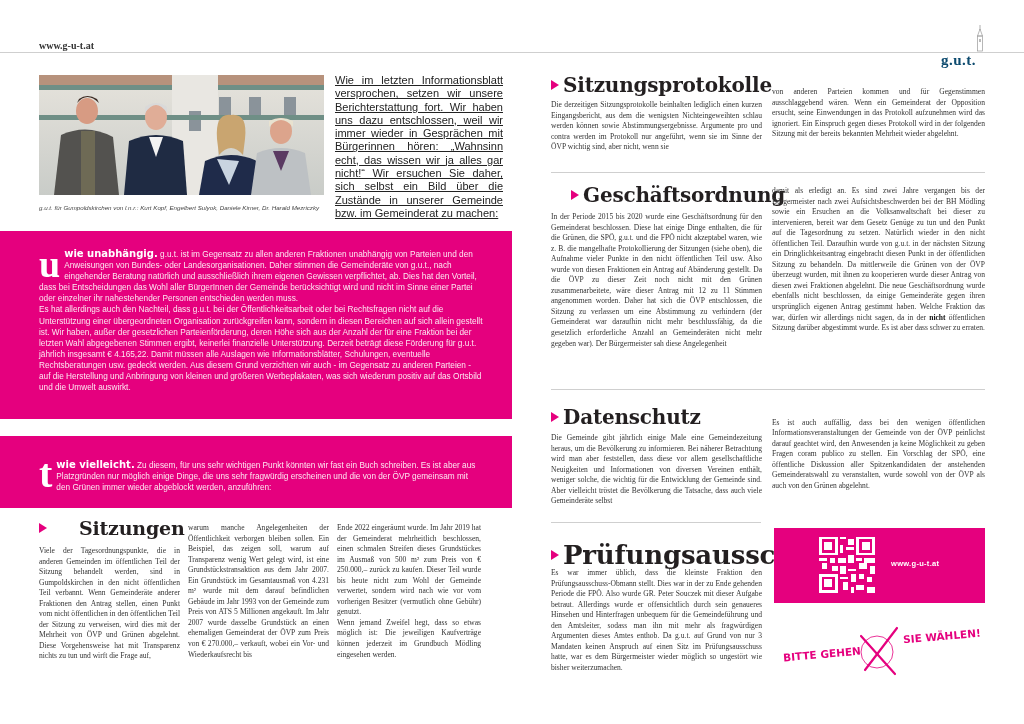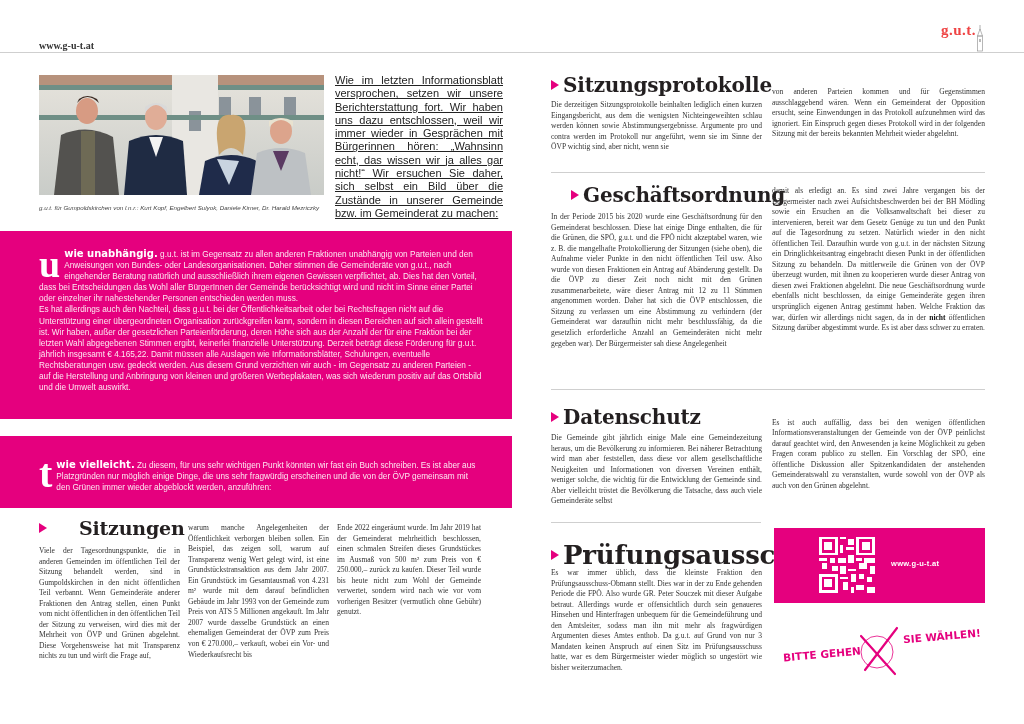--- a/index.html
+++ b/index.html
@@ -2,21 +2,21 @@
 <html><head>
 <meta charset="utf-8">
 <style>
   * { box-sizing: border-box; margin: 0; padding: 0; }
   html, body { width: 1024px; height: 724px; background: #ffffff; overflow: hidden; }
   body { position: relative; font-family: "Liberation Sans", sans-serif; color: #333; }
 
   .abs { position: absolute; }
   .hdr-url { left: 39px; top: 40px; font-family: "Liberation Serif", serif; font-weight: bold; font-size: 10px; color: #333; }
   .hdr-line { left: 0; top: 52px; width: 1024px; height: 1px; background: #cfcfcf; }
-  .logo { right: 38px; top: 22px; font-family: "Liberation Serif", serif; font-weight: bold; font-size: 15px; color: #ef4444; letter-spacing: 0.5px; }
+  .logo { right: 38px; top: 52px; font-family: "Liberation Serif", serif; font-weight: bold; font-size: 15px; color: #0c4a6e; letter-spacing: 0.5px; }
   .logo-tower { right: 40px; top: 25px; width: 8px; height: 27px; }
 
   .photo { left: 39px; top: 75px; width: 285px; height: 120px; overflow: hidden; background: #cfd3cf; }
   .caption { left: 39px; top: 204px; width: 290px; font-size: 6.2px; font-style: italic; color: #444; white-space: nowrap; }
   .intro { left: 335px; top: 74px; width: 168px; font-size: 11px; line-height: 13.3px; text-align: justify; color: #222; text-decoration: underline; }
 
   .pink { background: #e5007e; color: #fff; }
   .box-u { left: 0; top: 231px; width: 512px; height: 188px; }
   .box-t { left: 0; top: 436px; width: 512px; height: 72px; }
   .pink-text { position: absolute; font-size: 8.25px; line-height: 11.1px; color: #fde7f2; }
@@ -109,20 +109,21 @@
 </div>
 
 <div class="abs h2" style="left:39px; top:517px;gap:28px;">
   <span class="tri"></span>
   <span>Sitzungen</span>
 </div>
 <div class="abs col" style="left:39px; top:546px; width:141px;">Viele der Tagesordnungspunkte, die in anderen Gemeinden im öffentlichen Teil der Sitzung behandelt werden, sind in Gumpoldskirchen in den nicht öffentlichen Teil verbannt. Wenn Gemeinderäte anderer Fraktionen den Antrag stellen, einen Punkt vom nicht öffentlichen in den öffentlichen Teil der Sitzung zu verweisen, wird dies mit der Mehrheit von ÖVP und Grünen abgelehnt. Diese Vorgehensweise hat mit Transparenz nichts zu tun und wirft die Frage auf,</div>
 <div class="abs col" style="left:188px; top:523px; width:141px;">warum manche Angelegenheiten der Öffentlichkeit verborgen bleiben sollen. Ein Beispiel, das zeigen soll, warum auf Transparenz wenig Wert gelegt wird, ist eine Grundstückstransaktion aus dem Jahr 2007. Ein Grundstück im Gesamtausmaß von 4.231 m² wurde mit dem darauf befindlichen Gebäude im Jahr 1993 von der Gemeinde zum Preis von ATS 5 Millionen angekauft. Im Jahr 2007 wurde dasselbe Grundstück an einen ehemaligen Gemeinderat der ÖVP zum Preis von € 270.000,– verkauft, wobei ein Vor- und Wiederkaufsrecht bis</div>
 <div class="abs col" style="left:337px; top:523px; width:144px;">
   <span>Ende 2022 eingeräumt wurde. Im Jahr 2019 hat der Gemeinderat mehrheitlich beschlossen, einen schmalen Streifen dieses Grundstückes im Ausmaß von 500 m² zum Preis von € 250.000,– zurück zu kaufen. Dieser Teil wurde bis heute nicht zum Wohl der Gemeinde verwertet, sondern wird nach wie vor vom vorherigen Besitzer (vermutlich ohne Gebühr) genutzt.</span><br>
+  <span>Wenn jemand Zweifel hegt, dass so etwas möglich ist: Die jeweiligen Kaufverträge können jederzeit im Grundbuch Mödling eingesehen werden.</span>
 </div>
 
 <div class="abs h2" style="left:551px; top:73px; font-size:20px;">
   <span class="tri"></span>
   <span>Sitzungsprotokolle</span>
 </div>
 <div class="abs col" style="left:551px; top:100px; width:211px;">Die derzeitigen Sitzungsprotokolle beinhalten lediglich einen kurzen Eingangsbericht, aus dem die wenigsten Nichteingeweihten schlau werden können sowie Abstimmungsergebnisse. Argumente pro und contra werden im Protokoll nur angeführt, wenn sie im Sinne der ÖVP wichtig sind, aber nicht, wenn sie</div>
 <div class="abs col" style="left:772px; top:87px; width:213px;">von anderen Parteien kommen und für Gegenstimmen ausschlaggebend wären. Wenn ein Gemeinderat der Opposition ersucht, seine Einwendungen in das Protokoll aufzunehmen wird das ignoriert. Ein Einspruch gegen dieses Protokoll wird in der folgenden Sitzung mit der bereits bekannten Mehrheit wieder abgelehnt.</div>
 <div class="abs sep" style="left:551px; top:172px; width:434px;"></div>
 

